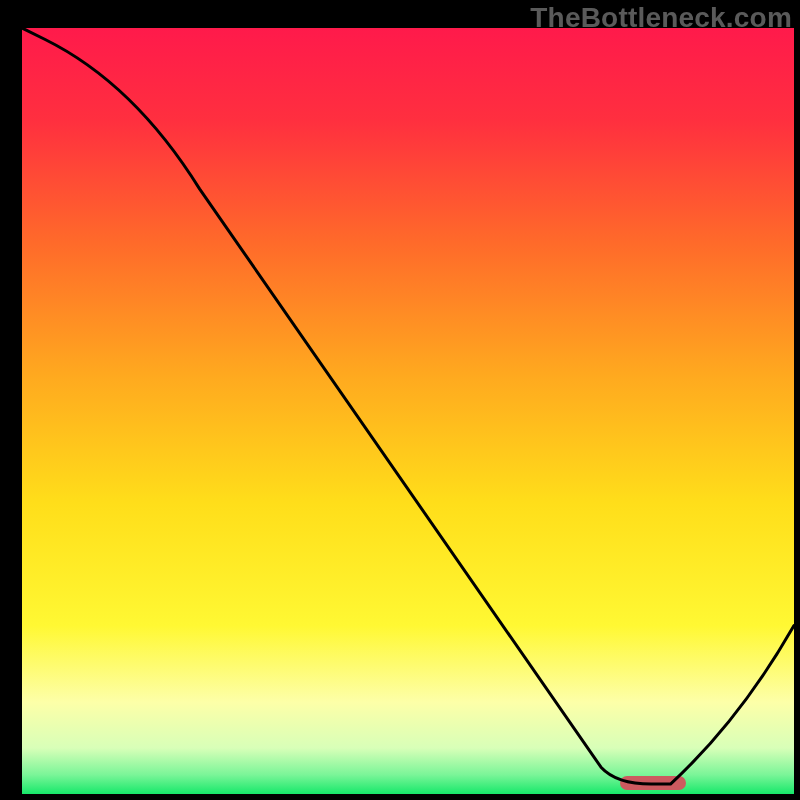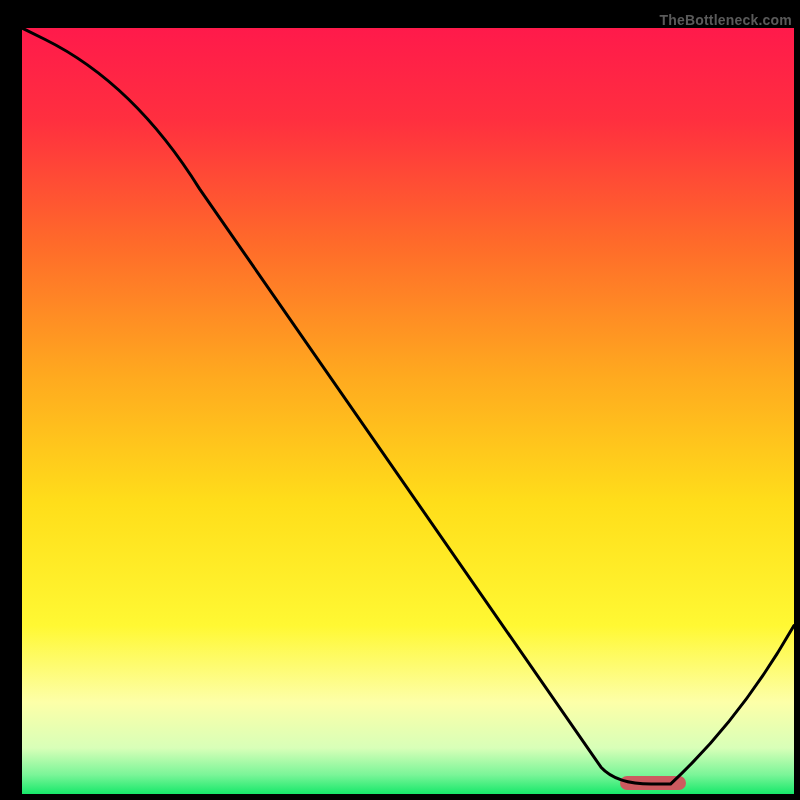--- a/index.html
+++ b/index.html
@@ -12,23 +12,23 @@
     font-family: Arial, Helvetica, sans-serif;
   }
   .outer {
     position: relative;
     width: 800px;
     height: 800px;
     background: #000000;
   }
   .watermark {
     position: absolute;
-    top: 12px;
+    top: 2px;
     right: 8px;
-    font-size: 14px;
+    font-size: 28px;
     font-weight: 600;
     color: #5a5a5a;
     z-index: 30;
     letter-spacing: 0.2px;
     font-family: Arial, Helvetica, sans-serif;
   }
   .plot-inner {
     position: absolute;
     left: 22px;
     top: 28px;

